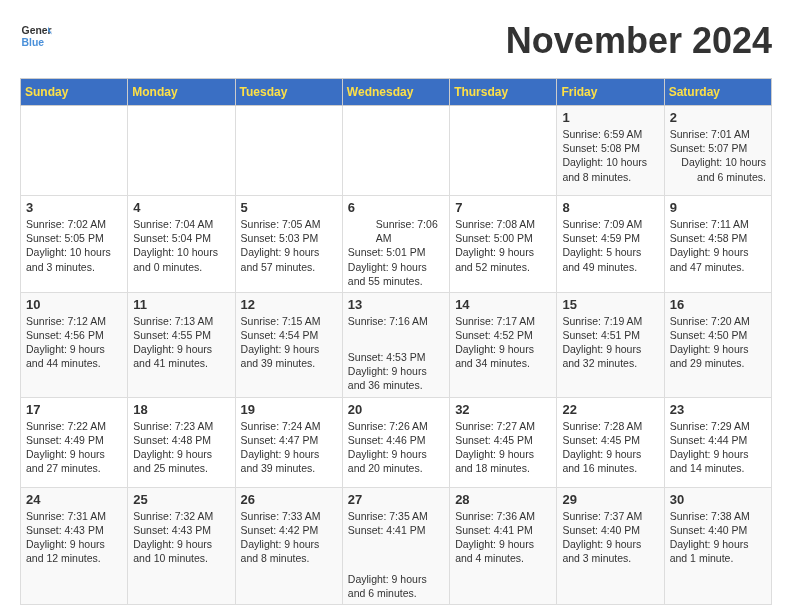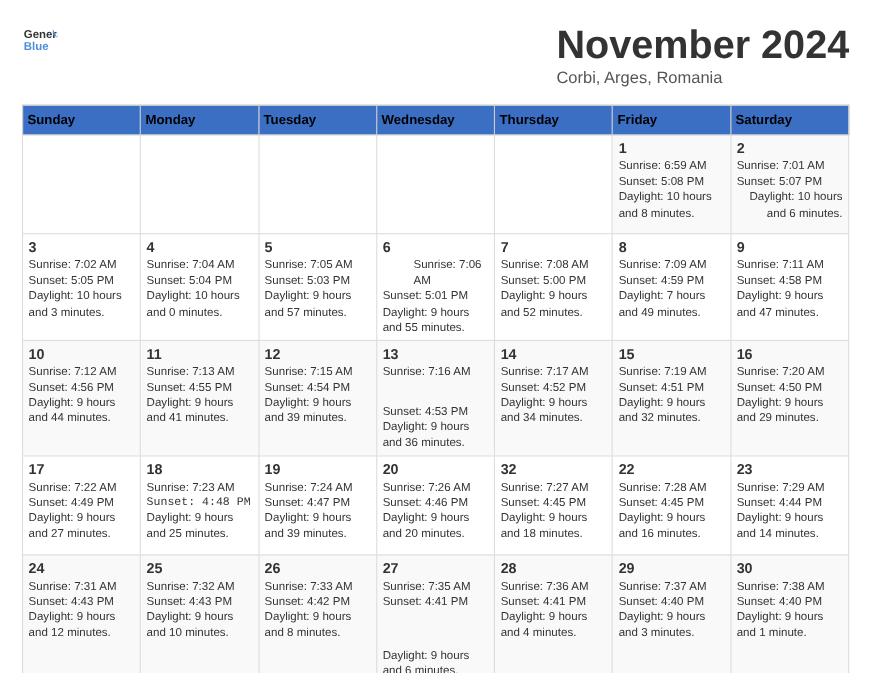--- a/index.html
+++ b/index.html
@@ -19,39 +19,39 @@
     .logo {
       display: flex;
       align-items: center;
       gap: 4px;
     }
     .logo-icon {
       width: 32px;
       height: 32px;
     }
     .title-block {
-      text-align: left;
+      text-align: right;
     }
     .month-title {
       font-size: 36px;
       font-weight: bold;
       color: #333;
     }
     .location {
       font-size: 15px;
       color: #555;
     }
     table {
       width: 100%;
       border-collapse: collapse;
       table-layout: fixed;
     }
     thead tr th {
       background-color: #3a6fc4;
-      color: #000000;
+      color: #fde047;
       font-size: 12px;
       font-weight: bold;
       padding: 6px 4px;
       text-align: left;
       border: 1px solid #ccc;
     }
     tbody tr td {
       vertical-align: top;
       padding: 4px 5px;
       border: 1px solid #ddd;
@@ -79,21 +79,20 @@
 <div class="header">
   <div class="logo">
     <svg class="logo-icon" viewBox="0 0 40 40">
       <text x="2" y="18" font-size="13" font-weight="bold" fill="#333">General</text>
       <text x="2" y="32" font-size="13" font-weight="bold" fill="#4a90d9">Blue</text>
       <polygon points="35,8 40,18 35,14" fill="#4a90d9"></polygon>
     </svg>
   </div>
   <div class="title-block">
     <div class="month-title">November 2024</div>
-    <div class="location">Corbi, Arges, Romania</div>
   </div>
 </div>
 
 <table>
   <thead>
     <tr id="header-row">
         <th>Sunday</th>
         <th>Monday</th>
         <th>Tuesday</th>
         <th>Wednesday</th>
@@ -150,21 +149,21 @@
         <td>
           <span class="day-number">7</span>
           <div style="line-height: 1.35;">Sunrise: 7:08 AM</div>
           <div style="line-height: 1.35;">Sunset: 5:00 PM</div>
           <div style="line-height: 1.35;">Daylight: 9 hours and 52 minutes.</div>
         </td>
         <td>
           <span class="day-number">8</span>
           <div style="line-height: 1.35;">Sunrise: 7:09 AM</div>
           <div style="line-height: 1.35;">Sunset: 4:59 PM</div>
-          <div style="line-height: 1.35;">Daylight: 7 hours and 49 minutes.</div>
+          <div style="line-height: 1.35;">Daylight: 5 hours and 49 minutes.</div>
         </td>
         <td>
           <span class="day-number">9</span>
           <div style="line-height: 1.35;">Sunrise: 7:11 AM</div>
           <div style="line-height: 1.35;">Sunset: 4:58 PM</div>
           <div style="line-height: 1.35;">Daylight: 9 hours and 47 minutes.</div>
         </td>
       </tr>
       <tr>
         <td>
@@ -213,21 +212,21 @@
       <tr>
         <td>
           <span class="day-number">17</span>
           <div style="line-height: 1.35;">Sunrise: 7:22 AM</div>
           <div style="line-height: 1.35;">Sunset: 4:49 PM</div>
           <div style="line-height: 1.35;">Daylight: 9 hours and 27 minutes.</div>
         </td>
         <td>
           <span class="day-number">18</span>
           <div style="line-height: 1.35;">Sunrise: 7:23 AM</div>
-          <div style="line-height: 1.35; font-family: Liberation Mono, monospace;">Sunset: 4:48 PM</div>
+          <div style="line-height: 1.35;">Sunset: 4:48 PM</div>
           <div style="line-height: 1.35;">Daylight: 9 hours and 25 minutes.</div>
         </td>
         <td>
           <span class="day-number">19</span>
           <div style="line-height: 1.35;">Sunrise: 7:24 AM</div>
           <div style="line-height: 1.35;">Sunset: 4:47 PM</div>
           <div style="line-height: 1.35;">Daylight: 9 hours and 39 minutes.</div>
         </td>
         <td>
           <span class="day-number">20</span>

